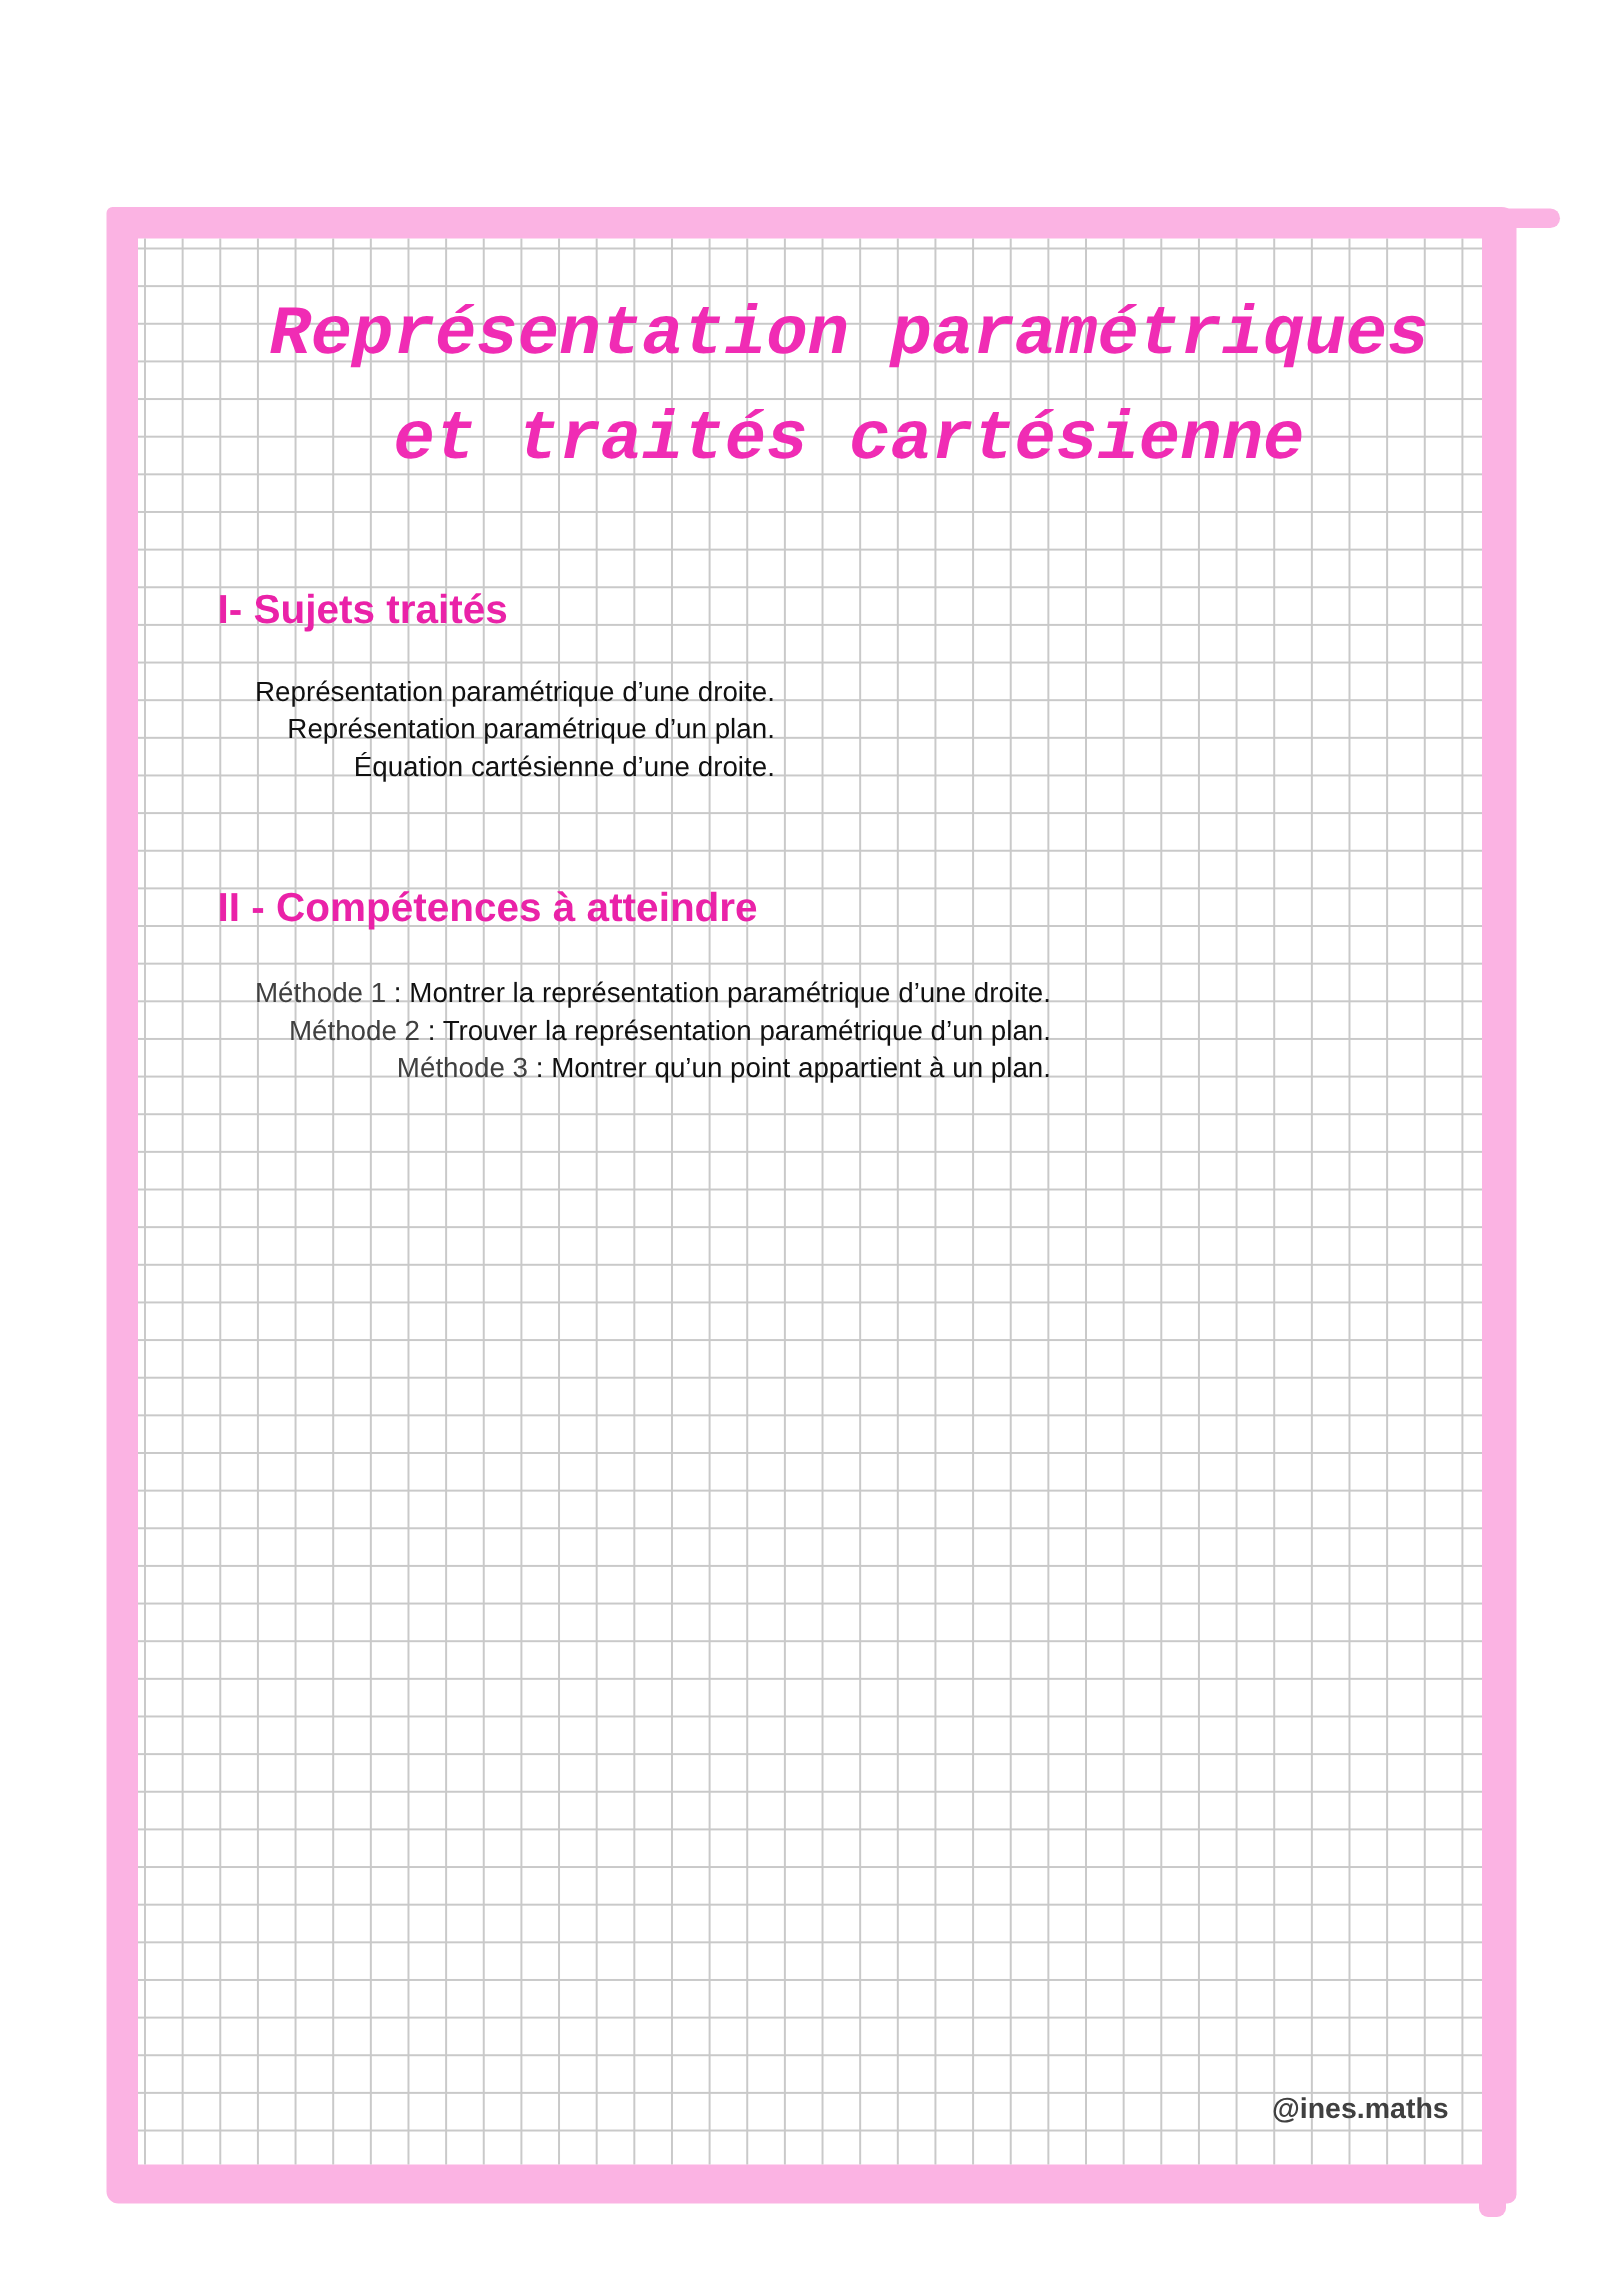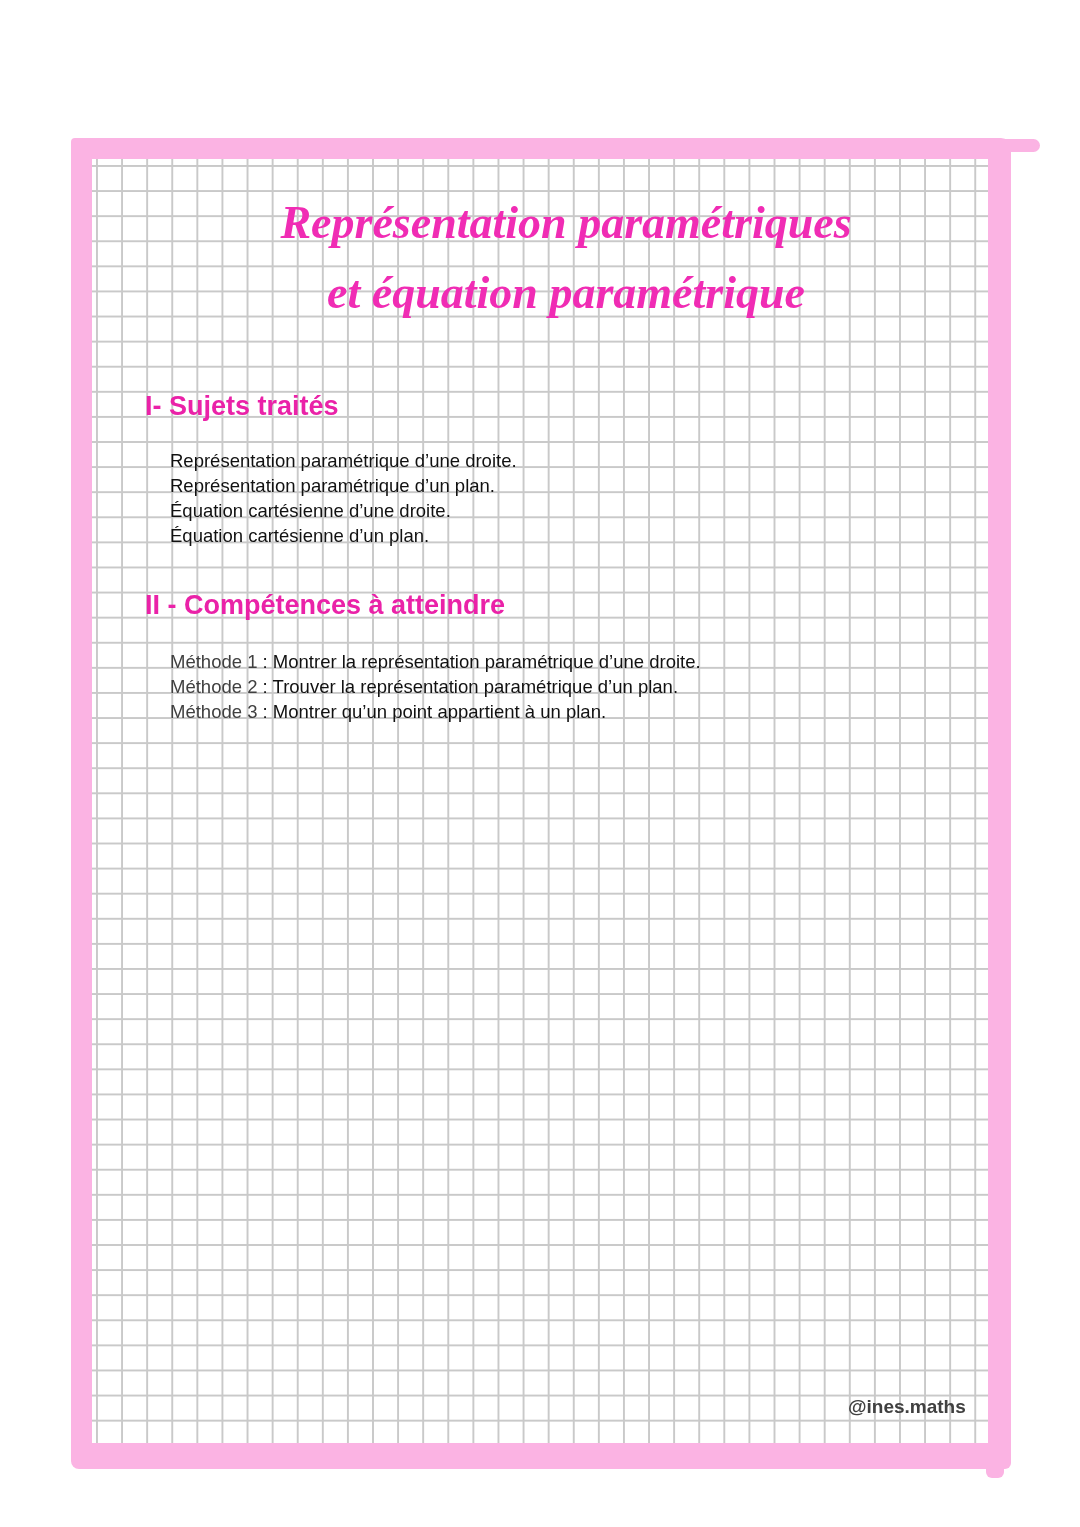--- a/index.html
+++ b/index.html
@@ -53,21 +53,21 @@
         linear-gradient(to bottom, #c9c9c9 0px, #c9c9c9 1.5px, transparent 1.5px);
       background-size: 25.1px 25.1px, 25.1px 25.1px;
       background-position: 4px 0px, 0px 6px;
     }
     .title {
       position: absolute;
       left: 92px;
       top: 188px;
       width: 948px;
       text-align: center;
-      font-family: Liberation Serif, serif;
+      font-family: Liberation Mono, monospace;
       font-style: italic;
       font-weight: bold;
       color: #f02cb4;
       font-size: 46px;
       line-height: 70px;
       letter-spacing: 0px;
       margin: 0;
     }
     .title span {
       display: block;
@@ -85,20 +85,21 @@
     .heading-2 { top: 589px; }
     .list {
       position: absolute;
       left: 170px;
       margin: 0;
       padding: 0;
       list-style: none;
       font-size: 18.5px;
       line-height: 25px;
       color: #111111;
+      text-align: right;
     }
     .list-1 { top: 448px; }
     .list-2 { top: 649px; }
     .list li {
       white-space: nowrap;
     }
     .method-label {
       color: #404040;
     }
     .signature {
@@ -115,29 +116,28 @@
 <body>
 
 <div class="frame"></div>
 <div class="frame-top-extension"></div>
 <div class="frame-right-extension"></div>
 
 <div class="paper"></div>
 
 <h1 class="title">
   <span>Représentation paramétriques</span>
-  <span>et équation paramétrique</span>
+  <span>et traités cartésienne</span>
 </h1>
 
 <h2 class="section-heading heading-1">I- Sujets traités</h2>
 <ul class="list list-1">
   <li>Représentation paramétrique d’une droite.</li>
   <li>Représentation paramétrique d’un plan.</li>
   <li>Équation cartésienne d’une droite.</li>
-  <li>Équation cartésienne d’un plan.</li>
 </ul>
 
 <h2 class="section-heading heading-2">II - Compétences à atteindre</h2>
 <ul class="list list-2">
   <li><span class="method-label">Méthode 1</span><span> : </span><span>Montrer la représentation paramétrique d’une droite.</span></li>
   <li><span class="method-label">Méthode 2</span><span> : </span><span>Trouver la représentation paramétrique d’un plan.</span></li>
   <li><span class="method-label">Méthode 3</span><span> : </span><span>Montrer qu’un point appartient à un plan.</span></li>
 </ul>
 
 <div class="signature">@ines.maths</div>

